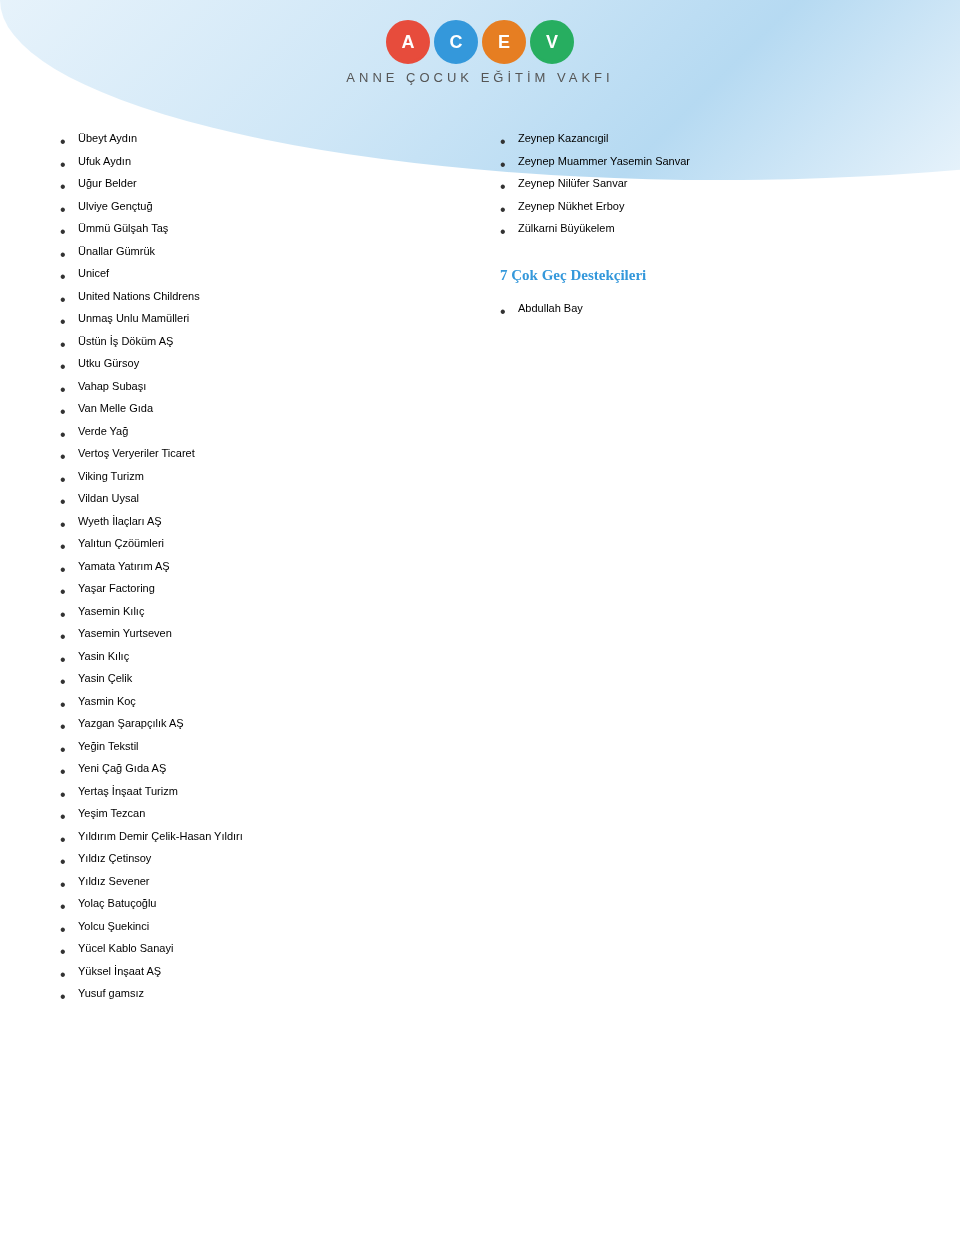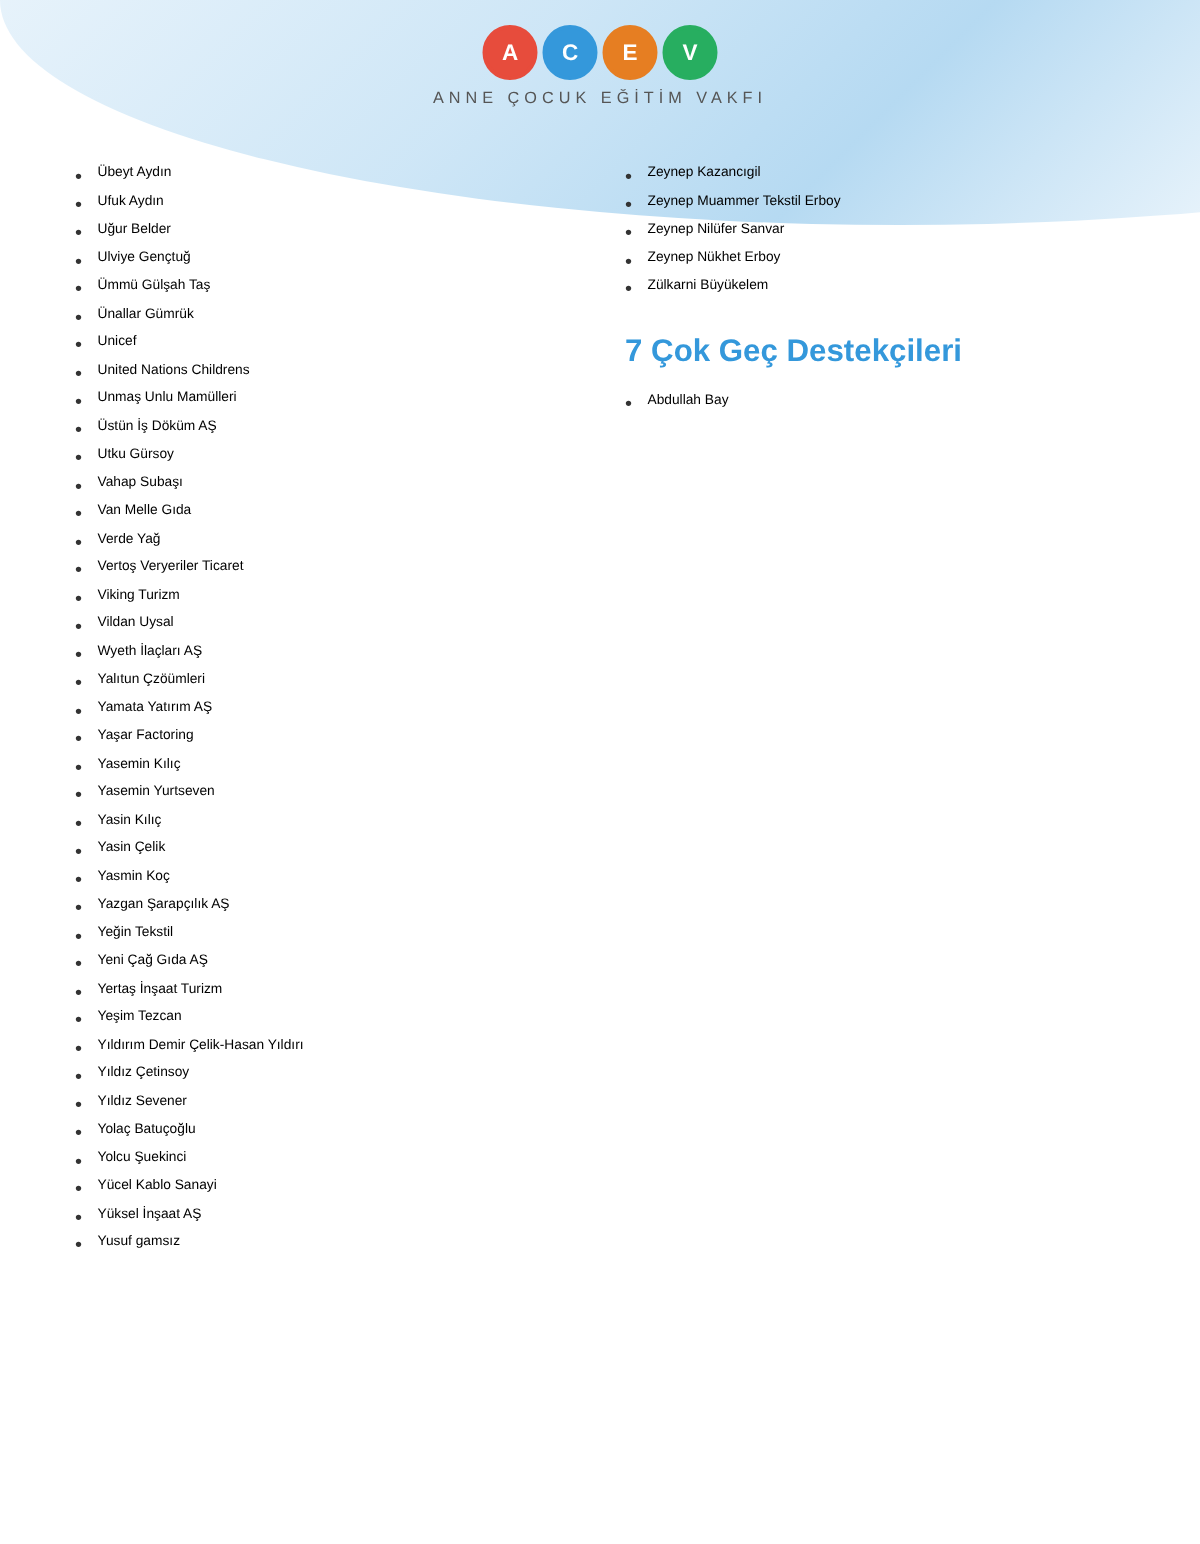--- a/index.html
+++ b/index.html
@@ -133,25 +133,26 @@
 
     ul.item-list li::before {
       content: '•';
       position: absolute;
       left: 0;
       color: #333;
       font-size: 16px;
     }
 
     .section-heading {
-      font-size: 25px;
+      font-size: 15px;
       font-weight: bold;
       color: #3498db;
       margin-bottom: 16px;
       margin-top: 4px;
+      font-family: Liberation Serif, serif;
     }
   </style>
 </head>
 <body>
 
 <div class="bg-wave"></div>
 
 <header class="header">
   <div class="logo-container">
     <div class="logo-circles">
@@ -207,21 +208,21 @@
           <li>Yolcu Şuekinci</li>
           <li>Yücel Kablo Sanayi</li>
           <li>Yüksel İnşaat AŞ</li>
           <li>Yusuf gamsız</li>
         </ul>
     </div>
 
     <div class="right-column">
       <ul class="item-list" id="right-list">
       <li>Zeynep Kazancıgil</li>
-          <li>Zeynep Muammer Tekstil Erboy</li>
+          <li>Zeynep Muammer Yasemin Sanvar</li>
           <li>Zeynep Nilüfer Sanvar</li>
           <li>Zeynep Nükhet Erboy</li>
           <li>Zülkarni Büyükelem</li>
         </ul>
 
       <h2 class="section-heading" style="margin-top: 30px;">7 Çok Geç Destekçileri</h2>
 
       <ul class="item-list" id="section-list">
       <li>Abdullah Bay</li>
         </ul>

